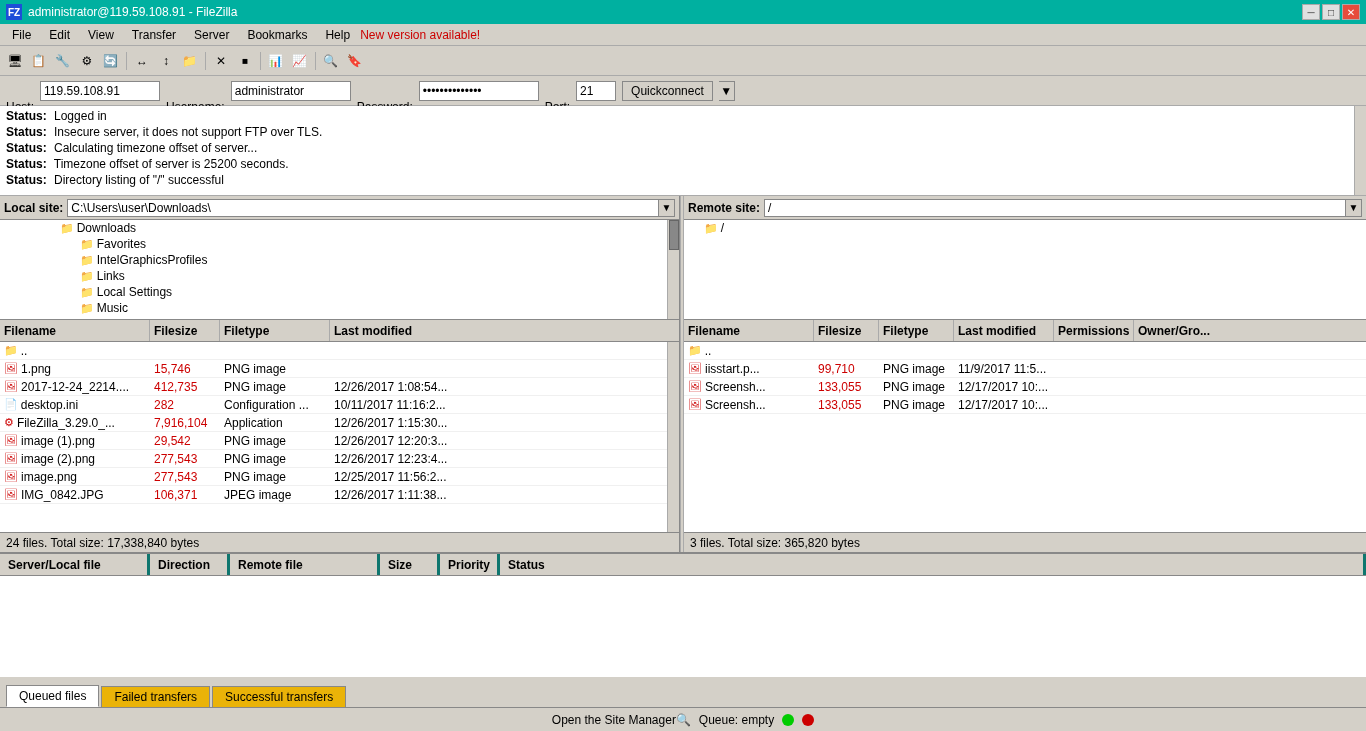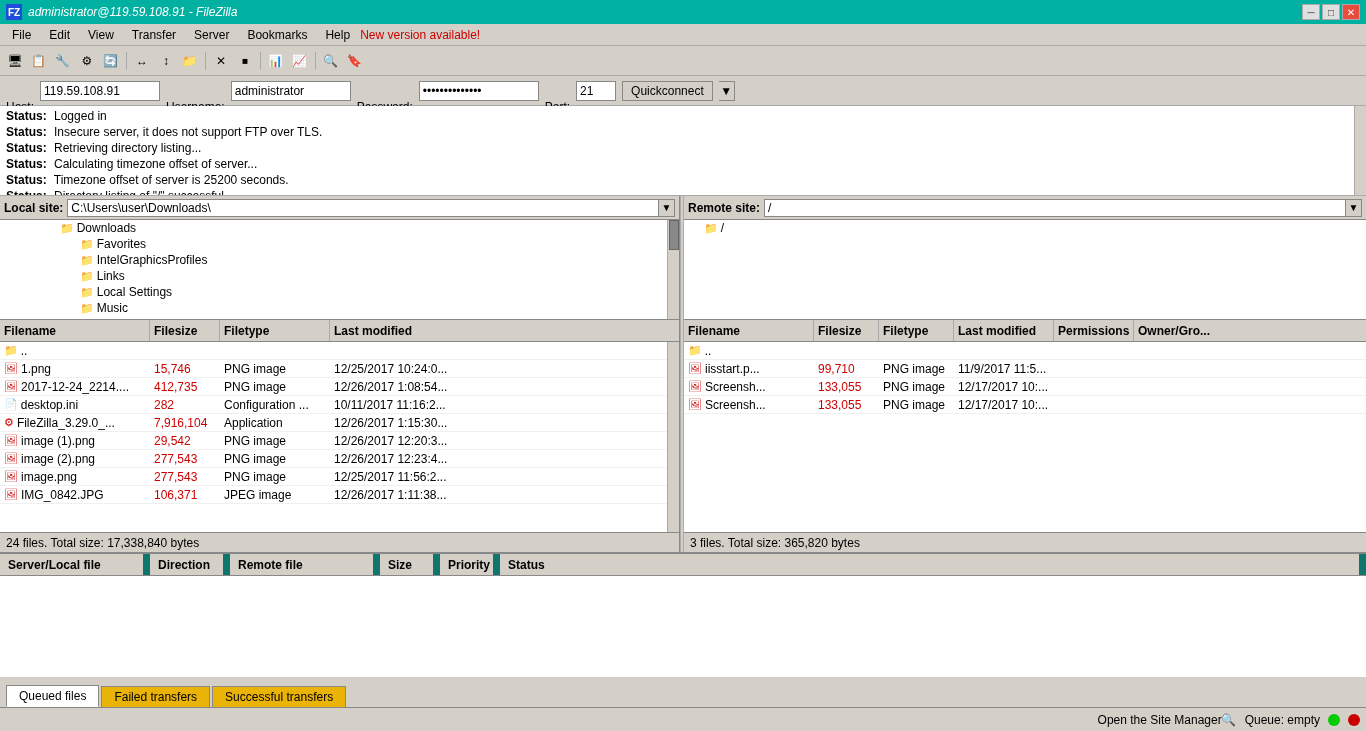--- a/index.html
+++ b/index.html
@@ -2,21 +2,21 @@
 <html><head>
   <meta charset="utf-8">
   <style>
     * { box-sizing: border-box; margin: 0; padding: 0; }
     body { font-family: 'Segoe UI', Tahoma, Geneva, Verdana, sans-serif; font-size: 12px; background: #d4d0c8; overflow: hidden; width: 1366px; height: 731px; display: flex; flex-direction: column; }
 
     
     #title-bar { background: #00b0a0; color: white; padding: 4px 6px; display: flex; align-items: center; justify-content: space-between; height: 24px; }
     #title-bar-left { display: flex; align-items: center; gap: 6px; }
     #title-bar-icon { width: 16px; height: 16px; background: #1d4ed8; border-radius: 0; display: flex; align-items: center; justify-content: center; font-weight: bold; font-size: 10px; color: white; }
-    #title-text { font-size: 12px; font-style: italic; }
+    #title-text { font-size: 12px; }
     #title-controls { display: flex; gap: 2px; }
     .title-btn { width: 18px; height: 16px; background: #e0e0e0; border: 1px solid #aaa; cursor: pointer; display: flex; align-items: center; justify-content: center; font-size: 10px; color: #333; }
     .title-btn.close { background: #e74c3c; color: white; }
 
     
     #menu-bar { background: #d4d0c8; border-bottom: 1px solid #aaa; padding: 2px 4px; display: flex; align-items: center; gap: 2px; height: 22px; }
     .menu-item { padding: 2px 8px; cursor: pointer; font-size: 12px; color: #000; }
     .new-version { color: #cc0000; font-size: 12px; margin-left: 0; }
 
     
@@ -74,28 +74,28 @@
     .file-icon-red { color: #cc0000; }
     .file-icon-yellow { color: #e8c000; }
     .file-size { color: #cc0000; text-align: right; }
     .file-list-scrollbar { position: absolute; right: 0; top: 0; width: 12px; height: 100%; background: #d4d0c8; border-left: 1px solid #aaa; }
 
     .panel-status { background: #d4d0c8; border-top: 1px solid #888; padding: 2px 6px; font-size: 12px; height: 20px; display: flex; align-items: center; }
 
     
     #transfer-area { height: 155px; border-top: 2px solid #888; background: #d4d0c8; display: flex; flex-direction: column; }
     #transfer-header { display: flex; background: #d4d0c8; border-bottom: 1px solid #888; height: 22px; align-items: center; }
-    .transfer-col-header { padding: 2px 8px; font-size: 12px; font-weight: bold; border-right: 7px solid #0f766e; white-space: nowrap; display: flex; align-items: center; height: 100%; }
+    .transfer-col-header { padding: 2px 8px; font-size: 12px; font-weight: bold; border-right: 3px solid #0f766e; white-space: nowrap; display: flex; align-items: center; height: 100%; }
     #transfer-body { flex: 1; background: white; }
     #transfer-tabs-area { display: flex; align-items: flex-end; padding: 4px 6px 0; background: #d4d0c8; height: 30px; }
     .transfer-tab { padding: 3px 12px; font-size: 12px; background: #eab308; border: 1px solid #888; border-bottom: none; cursor: pointer; margin-right: 2px; }
     .transfer-tab.active { background: white; border-bottom: 1px solid white; }
 
     
-    #status-bar { background: #d4d0c8; border-top: 1px solid #888; padding: 2px 6px; display: flex; align-items: center; justify-content: flex-end; height: 24px; }
+    #status-bar { background: #d4d0c8; border-top: 1px solid #888; padding: 2px 6px; display: flex; align-items: center; justify-content: center; height: 24px; }
     .status-bar-left { font-size: 12px; }
     .status-bar-right { display: flex; align-items: center; gap: 8px; font-size: 12px; }
     .status-indicator { width: 12px; height: 12px; border-radius: 50%; }
     .indicator-green { background: #00cc00; }
     .indicator-red { background: #cc0000; }
 
     
     .splitter { width: 4px; background: #d4d0c8; border-left: 1px solid #aaa; border-right: 1px solid #aaa; cursor: col-resize; }
 
     
@@ -185,24 +185,20 @@
   <div class="status-line">
     <span class="status-label">Status:</span>
     <span class="status-ok">Logged in</span>
   </div>
   <div class="status-line">
     <span class="status-label">Status:</span>
     <span class="status-ok">Insecure server, it does not support FTP over TLS.</span>
   </div>
   <div class="status-line">
     <span class="status-label">Status:</span>
-    <span class="status-ok">Retrieving directory listing...</span>
-  </div>
-  <div class="status-line">
-    <span class="status-label">Status:</span>
     <span class="status-ok">Calculating timezone offset of server...</span>
   </div>
   <div class="status-line">
     <span class="status-label">Status:</span>
     <span class="status-ok">Timezone offset of server is 25200 seconds.</span>
   </div>
   <div class="status-line">
     <span class="status-label">Status:</span>
     <span class="status-ok">Directory listing of "/" successful</span>
   </div>
@@ -271,21 +267,20 @@
             <div class="file-cell col-modified-local"></div>
           </div>
 
           <div class="file-row">
             <div class="file-cell col-filename-local">
               <span class="file-icon file-icon-red">🖼</span>
               <span>1.png</span>
             </div>
             <div class="file-cell col-filesize-local file-size">15,746</div>
             <div class="file-cell col-filetype-local">PNG image</div>
-            <div class="file-cell col-modified-local">12/25/2017 10:24:0...</div>
           </div>
 
           <div class="file-row">
             <div class="file-cell col-filename-local">
               <span class="file-icon file-icon-red">🖼</span>
               <span>2017-12-24_2214....</span>
             </div>
             <div class="file-cell col-filesize-local file-size">412,735</div>
             <div class="file-cell col-filetype-local">PNG image</div>
             <div class="file-cell col-modified-local">12/26/2017 1:08:54...</div>

